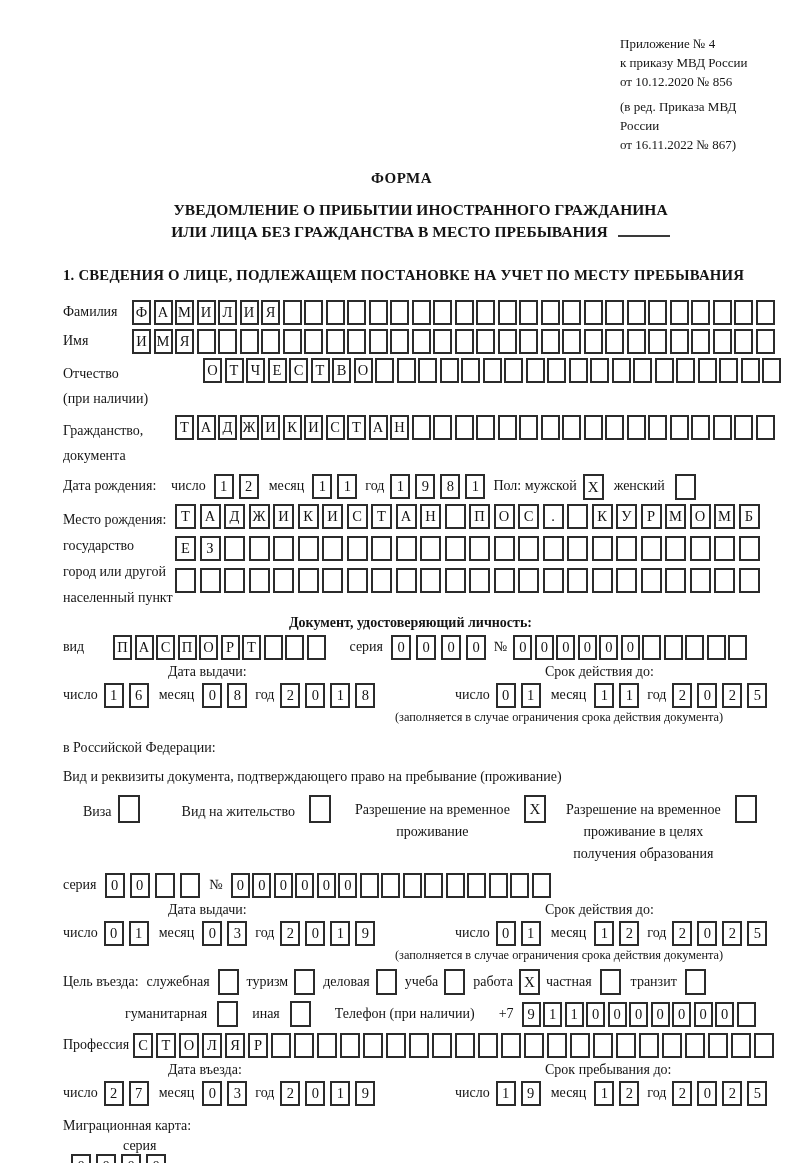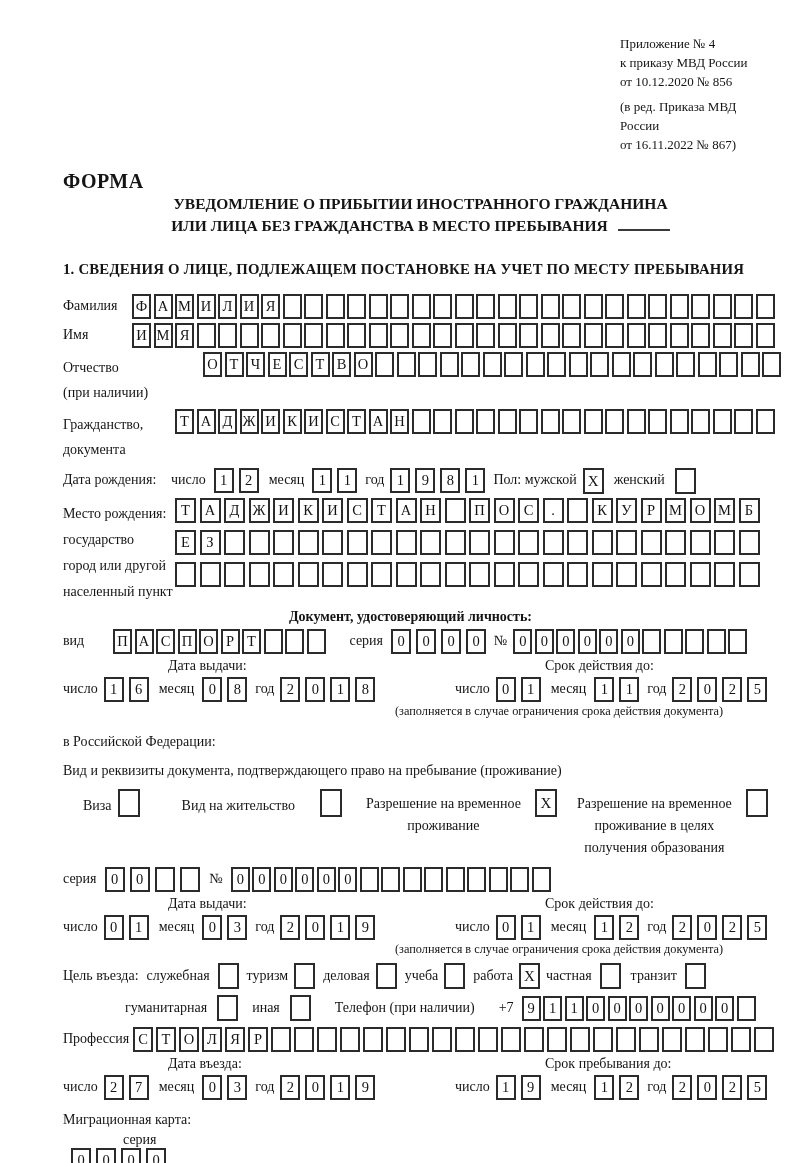--- a/index.html
+++ b/index.html
@@ -2,22 +2,22 @@
 <html><head>
 <meta charset="utf-8">
 <style>
   * { box-sizing: border-box; }
   html, body { margin:0; padding:0; width:800px; height:1163px; background:#fff; overflow:hidden; }
   body { font-family:"Liberation Serif", serif; color:#141414; font-size:14px; }
   .page { padding:34px 22px 0 63px; }
 
   .appendix { margin-left:557px; font-size:13px; line-height:19px; }
   .appendix .gap { margin-top:6px; }
-  .forma { text-align:left; padding-right:38px; font-weight:bold; font-size:20px; margin-top:16px; letter-spacing:.5px; }
-  .title { text-align:center; font-weight:bold; font-size:15.5px; line-height:22px; margin-top:0; }
+  .forma { text-align:center; padding-right:38px; font-weight:bold; font-size:15px; margin-top:16px; letter-spacing:.5px; }
+  .title { text-align:center; font-weight:bold; font-size:15.5px; line-height:22px; margin-top:12px; }
   .blank-line { display:inline-block; width:52px; border-bottom:2px solid #3a3a3a; margin-left:10px; }
   .section-heading { font-weight:bold; font-size:14.8px; margin-top:24px; margin-bottom:16px; letter-spacing:.2px; }
 
   .frow { display:flex; align-items:flex-start; margin-bottom:4px; }
   .flabel { flex:0 0 auto; padding-top:4px; }
   .flabel-block { flex:0 0 auto; line-height:25px; padding-top:3px; }
   .lw69 { width:69px; } .lw140 { width:140px; } .lw112 { width:112px; } .lw50 { width:50px; } .lw70 { width:70px; }
 
   .cells { display:flex; gap:2.5px; flex-wrap:nowrap; }
   .cell { flex:0 0 auto; width:19px; height:25px; border:2px solid #2b2b2b; display:flex; align-items:center; justify-content:center; font-size:14.5px; background:#fff; }
@@ -421,21 +421,21 @@
   </div>
 
   <div class="intro">в Российской Федерации:</div>
   <div class="intro">Вид и реквизиты документа, подтверждающего право на пребывание (проживание)</div>
 
   <div class="res-row">
     <div class="res-opt">
       <span class="res-label single">Виза</span>
       <span class="checkbox ml6"></span>
     </div>
-    <div class="res-opt" style="margin-left:22px;gap:11px;">
+    <div class="res-opt" style="margin-left:22px;">
       <span class="res-label single">Вид на жительство</span>
       <span class="checkbox ml14"></span>
     </div>
     <div class="res-opt" style="margin-left:24px;">
       <div class="res-label">
         <div>Разрешение на временное</div>
         <div>проживание</div>
       </div>
       <span class="checkbox ml14">X</span>
     </div>

